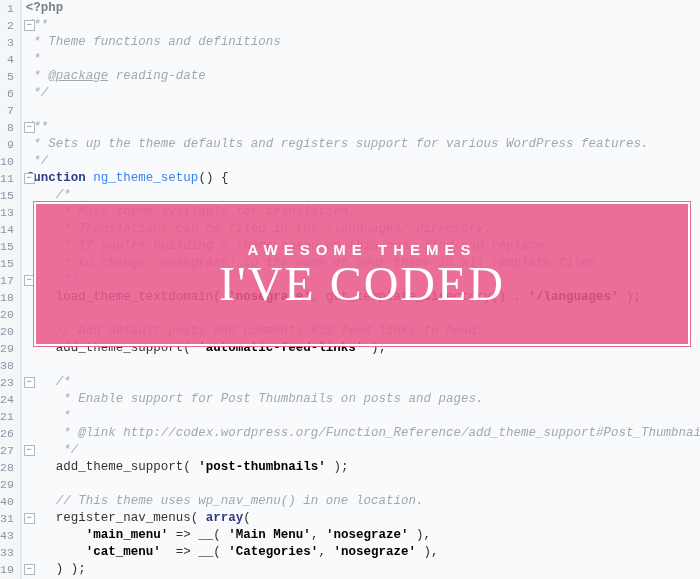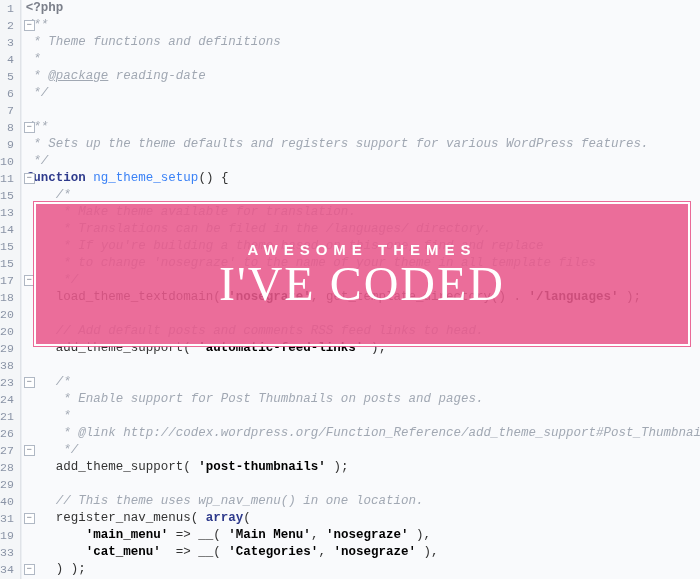--- a/index.html
+++ b/index.html
@@ -118,23 +118,23 @@
       <div>38</div>
       <div>23</div>
       <div>24</div>
       <div>21</div>
       <div>26</div>
       <div>27</div>
       <div>28</div>
       <div>29</div>
       <div>40</div>
       <div>31</div>
+      <div>43</div>
+      <div>33</div>
       <div>19</div>
-      <div>33</div>
-      <div>34</div>
     </div>
   <div class="fold-col" id="foldcol">
       <div class="fold-mark" style="top: 20px;">−</div>
       <div class="fold-mark" style="top: 122px;">−</div>
       <div class="fold-mark" style="top: 173px;">−</div>
       <div class="fold-mark" style="top: 275px;">−</div>
       <div class="fold-mark" style="top: 377px;">−</div>
       <div class="fold-mark" style="top: 445px;">−</div>
       <div class="fold-mark" style="top: 513px;">−</div>
       <div class="fold-mark" style="top: 564px;">−</div>

